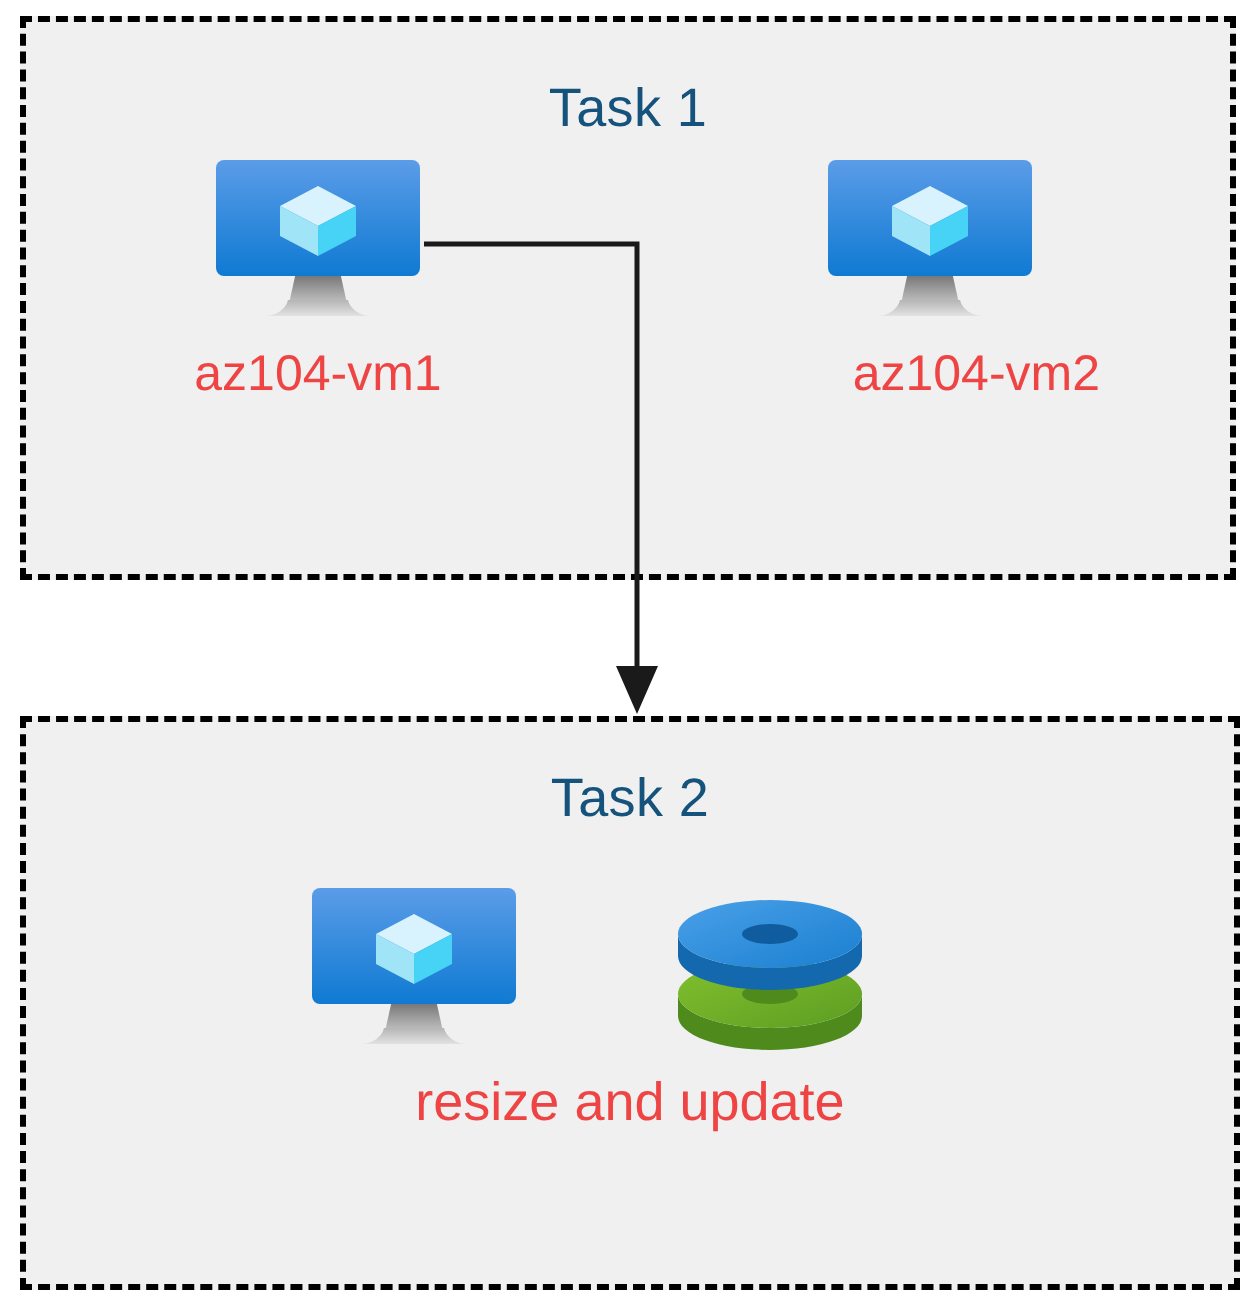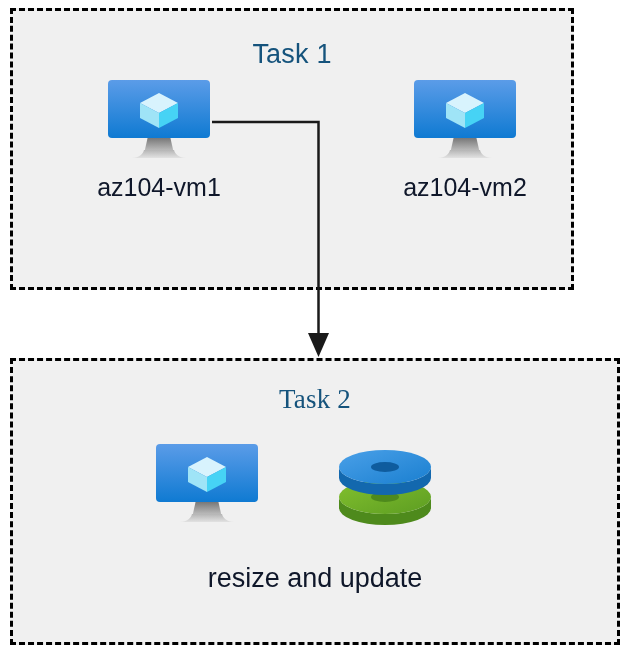--- a/index.html
+++ b/index.html
@@ -21,21 +21,21 @@
   
   .task-box {
     position: absolute;
     background: #f0f0f0;
     border: 3px dashed #000000;
     box-sizing: border-box;
   }
   #task1-box {
     left: 10px;
     top: 8px;
-    width: 564px;
+    width: 608px;
     height: 282px;
   }
   #task2-box {
     left: 10px;
     top: 358px;
     width: 610px;
     height: 287px;
   }
 
   .task-title {
@@ -43,31 +43,31 @@
     left: 0;
     right: 0;
     text-align: center;
     color: #15537c;
     font-size: 27px;
     line-height: 32px;
     letter-spacing: 0.2px;
     white-space: nowrap;
   }
   #task1-title { top: 27px; }
-  #task2-title { top: 22px; font-family: Liberation Serif, serif; }
+  #task2-title { top: 22px; }
 
   
   .node {
     position: absolute;
     text-align: center;
   }
   .node-label {
     font-size: 25px;
     line-height: 31px;
-    color: #0f172a;
+    color: #ef4444;
     white-space: nowrap;
   }
 
   
   .vm-icon {
     position: relative;
     display: block;
     margin: 0 auto;
   }
 
@@ -121,21 +121,21 @@
 
       <polygon points="53,15 72,25 53,35 34,25" fill="#d8f3fd"></polygon>
 
       <polygon points="34,25 53,35 53,50 34,40" fill="#9fe4f7"></polygon>
 
       <polygon points="72,25 72,40 53,50 53,35" fill="#46d3f5"></polygon>
     </svg>
     <div class="node-label" style="margin-top:10px;">az104-vm1</div>
   </div>
 
-  <div class="node" id="node-vm2" style="left:380px; top:78px; width:170px;">
+  <div class="node" id="node-vm2" style="left:380px; top:78px; width:170px;text-align:right;">
     <svg class="vm-icon" width="106" height="84" viewBox="0 0 106 84">
       <defs>
         <linearGradient id="vmScreen2" x1="0" y1="0" x2="0" y2="1">
           <stop offset="0%" stop-color="#5b9ce8"></stop>
           <stop offset="100%" stop-color="#0f7ad2"></stop>
         </linearGradient>
         <linearGradient id="vmNeck2" x1="0" y1="0" x2="0" y2="1">
           <stop offset="0%" stop-color="#6d6d6d"></stop>
           <stop offset="100%" stop-color="#cfcfcf"></stop>
         </linearGradient>
@@ -199,21 +199,21 @@
       <path d="M3 53 A46 17 0 0 0 95 53 L95 64 A46 17 0 0 1 3 64 Z" fill="#4e8a1c"></path>
       <ellipse cx="49" cy="53" rx="46" ry="17" fill="url(#diskGreenTop)"></ellipse>
       <ellipse cx="49" cy="53" rx="14" ry="5" fill="#4e8a1c"></ellipse>
 
       <path d="M3 23 A46 17 0 0 0 95 23 L95 34 A46 17 0 0 1 3 34 Z" fill="#1368ae"></path>
       <ellipse cx="49" cy="23" rx="46" ry="17" fill="url(#diskBlueTop)"></ellipse>
       <ellipse cx="49" cy="23" rx="14" ry="5" fill="#0f5c9e"></ellipse>
     </svg>
   </div>
 
-  <div class="node" id="task2-caption-wrap" style="left:10px; top:563px; width:610px;">
+  <div class="node" id="task2-caption-wrap" style="left:10px; top:536px; width:610px;">
     <div class="node-label" style="font-size:27px;">resize and update</div>
   </div>
 
   <svg id="connector">
 
     <path d="M212 122 L318.5 122 L318.5 340" fill="none" stroke="#1a1a1a" stroke-width="2.5"></path>
     <polygon points="318.5,357 308,333 329,333" fill="#1a1a1a"></polygon>
   </svg>
 
 </div>

